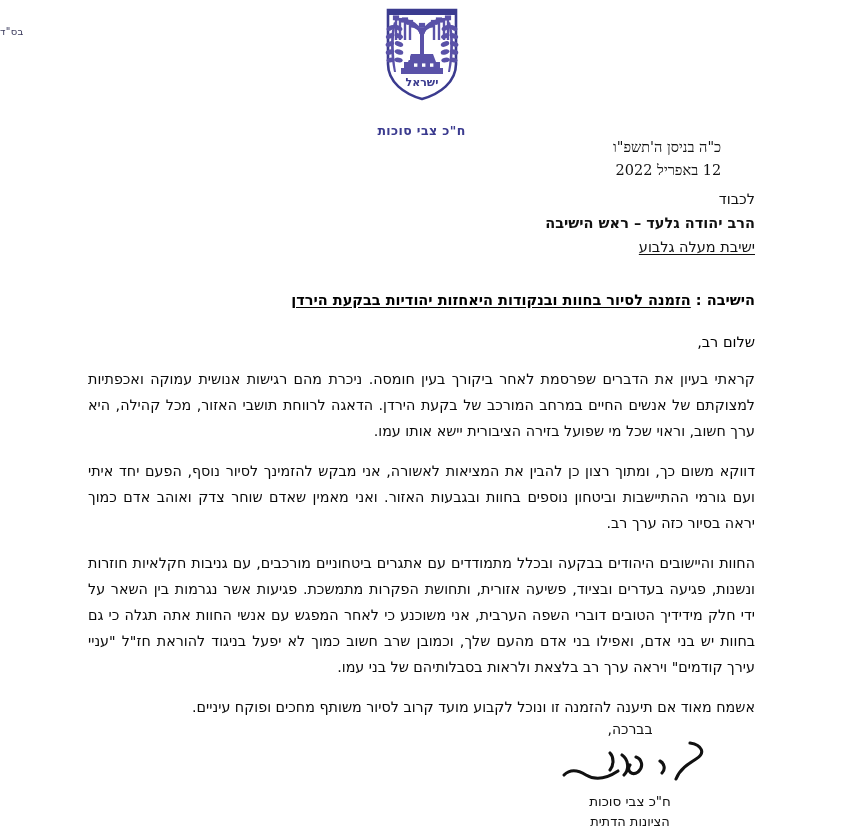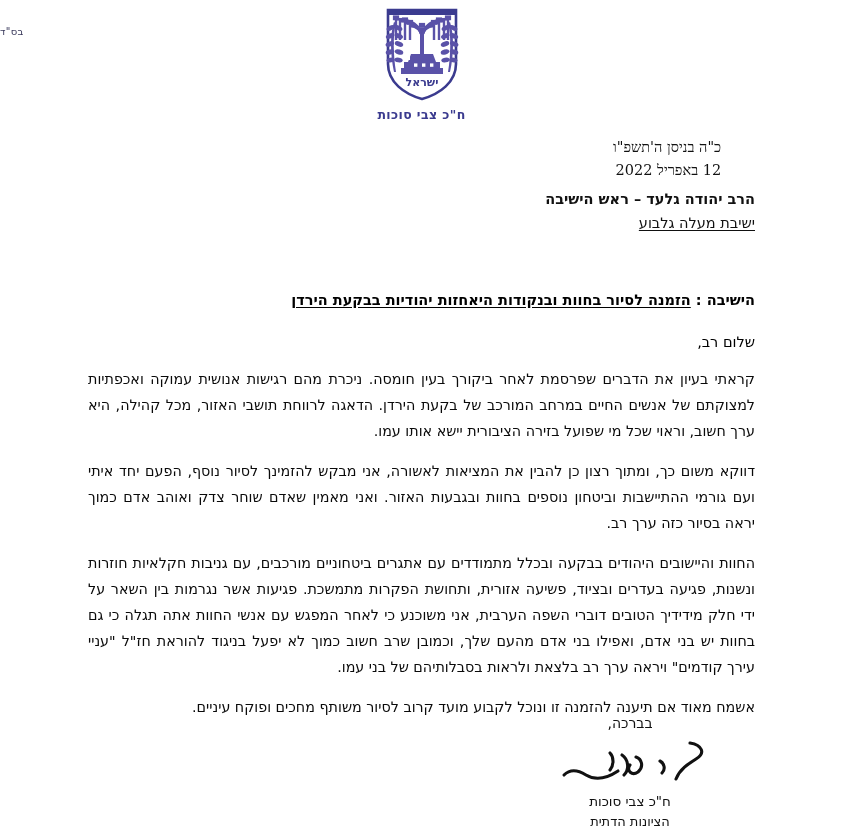--- a/index.html
+++ b/index.html
@@ -40,20 +40,21 @@
 
   
   .letterhead {
     position: absolute;
     top: 6px;
     left: 0;
     right: 0;
     display: flex;
     flex-direction: column;
     align-items: center;
+    gap: 16px;
   }
   .emblem {
     width: 88px;
     height: 96px;
     display: block;
   }
   .letterhead-name {
     margin-top: 5px;
     font-size: 12.5px;
     font-weight: bold;
@@ -178,21 +179,21 @@
   }
   .sig-inner {
     margin-right: 118px;
     width: 190px;
     text-align: center;
     direction: rtl;
   }
   .sig-regards {
     font-size: 14px;
     text-align: center;
-    margin-bottom: 8px;
+    margin-bottom: 2px;
     color: #111;
   }
   .sig-mark {
     height: 52px;
     display: block;
     margin: 0 auto;
   }
   .sig-name {
     font-size: 13.5px;
     line-height: 1.5;
@@ -286,20 +287,21 @@
 
   <div class="date-block">
     <div class="date-inner">
       <div>כ"ה בניסן ה'תשפ"ו</div>
       <div>12 באפריל 2022</div>
     </div>
   </div>
 
   <div class="addressee">
     <div class="addressee-wrap">
+      <div class="addr-line">לכבוד</div>
       <div class="addr-line bold">הרב יהודה גלעד – ראש הישיבה</div>
       <div class="addr-line">
         <span class="addr-line underline">ישיבת מעלה גלבוע</span>
       </div>
     </div>
   </div>
 
   <div class="subject">
     <span class="label">הישיבה :</span>
     <span class="value">הזמנה לסיור בחוות ובנקודות היאחזות יהודיות בבקעת הירדן</span>

